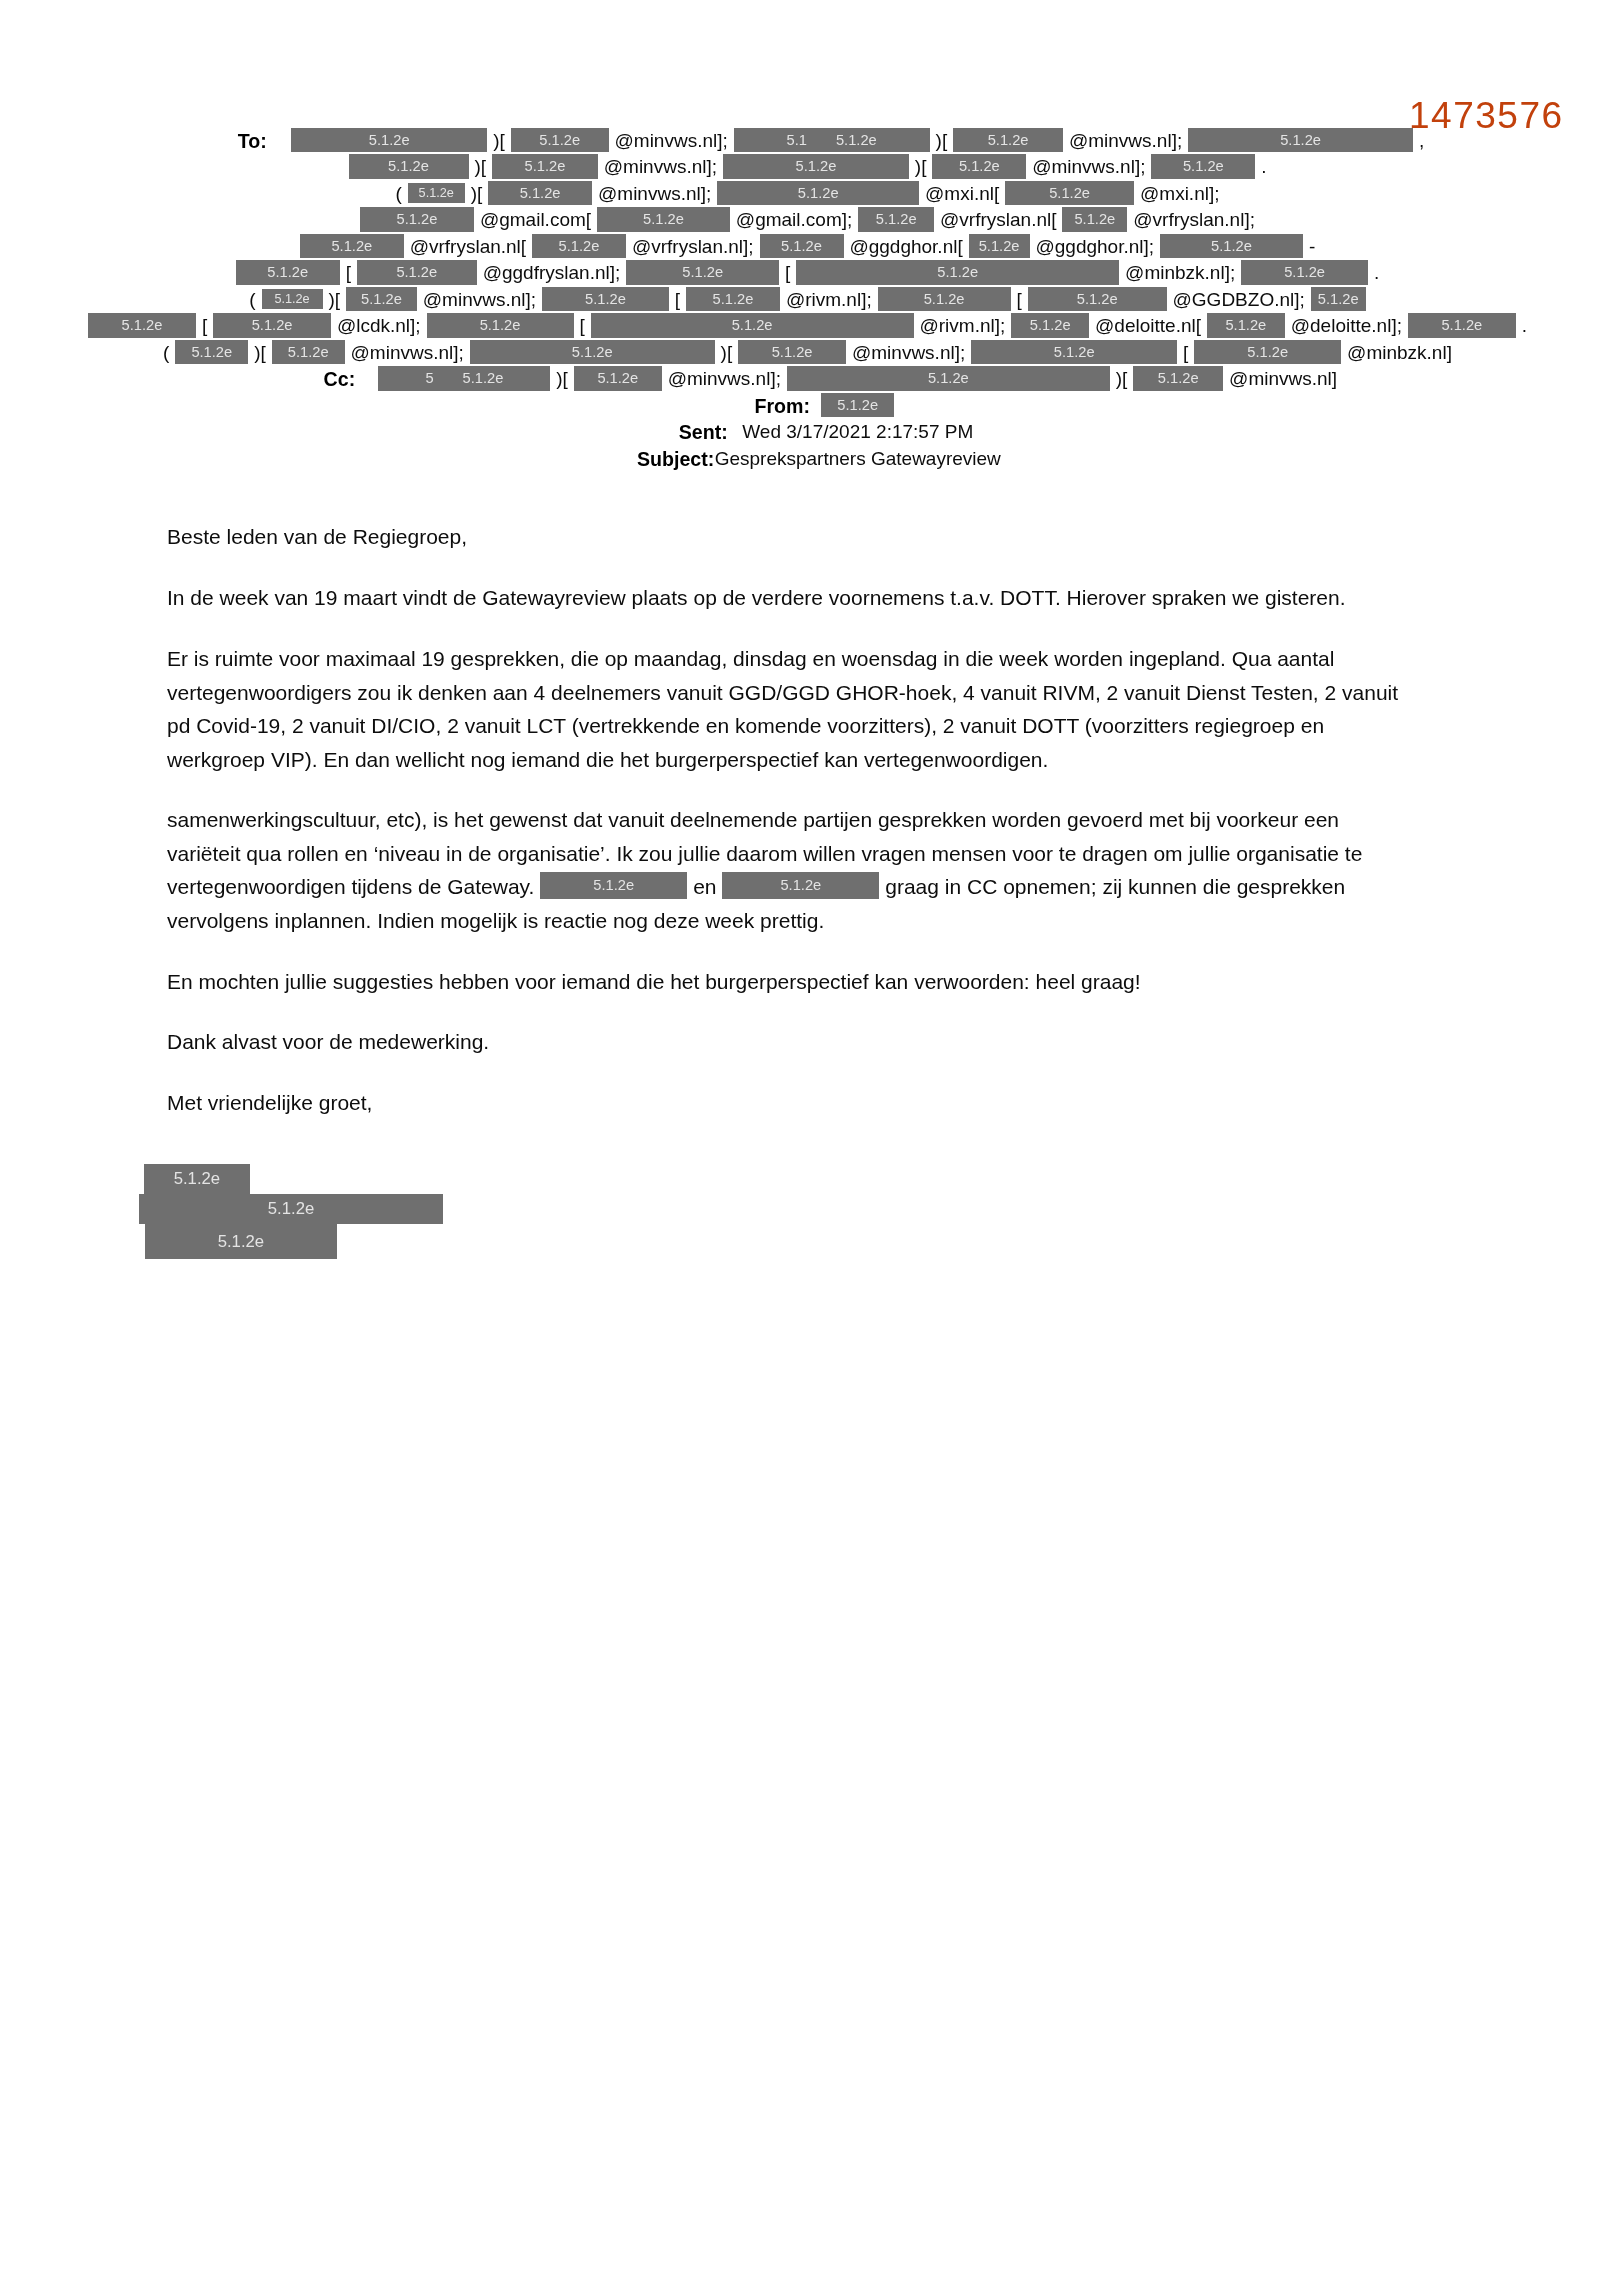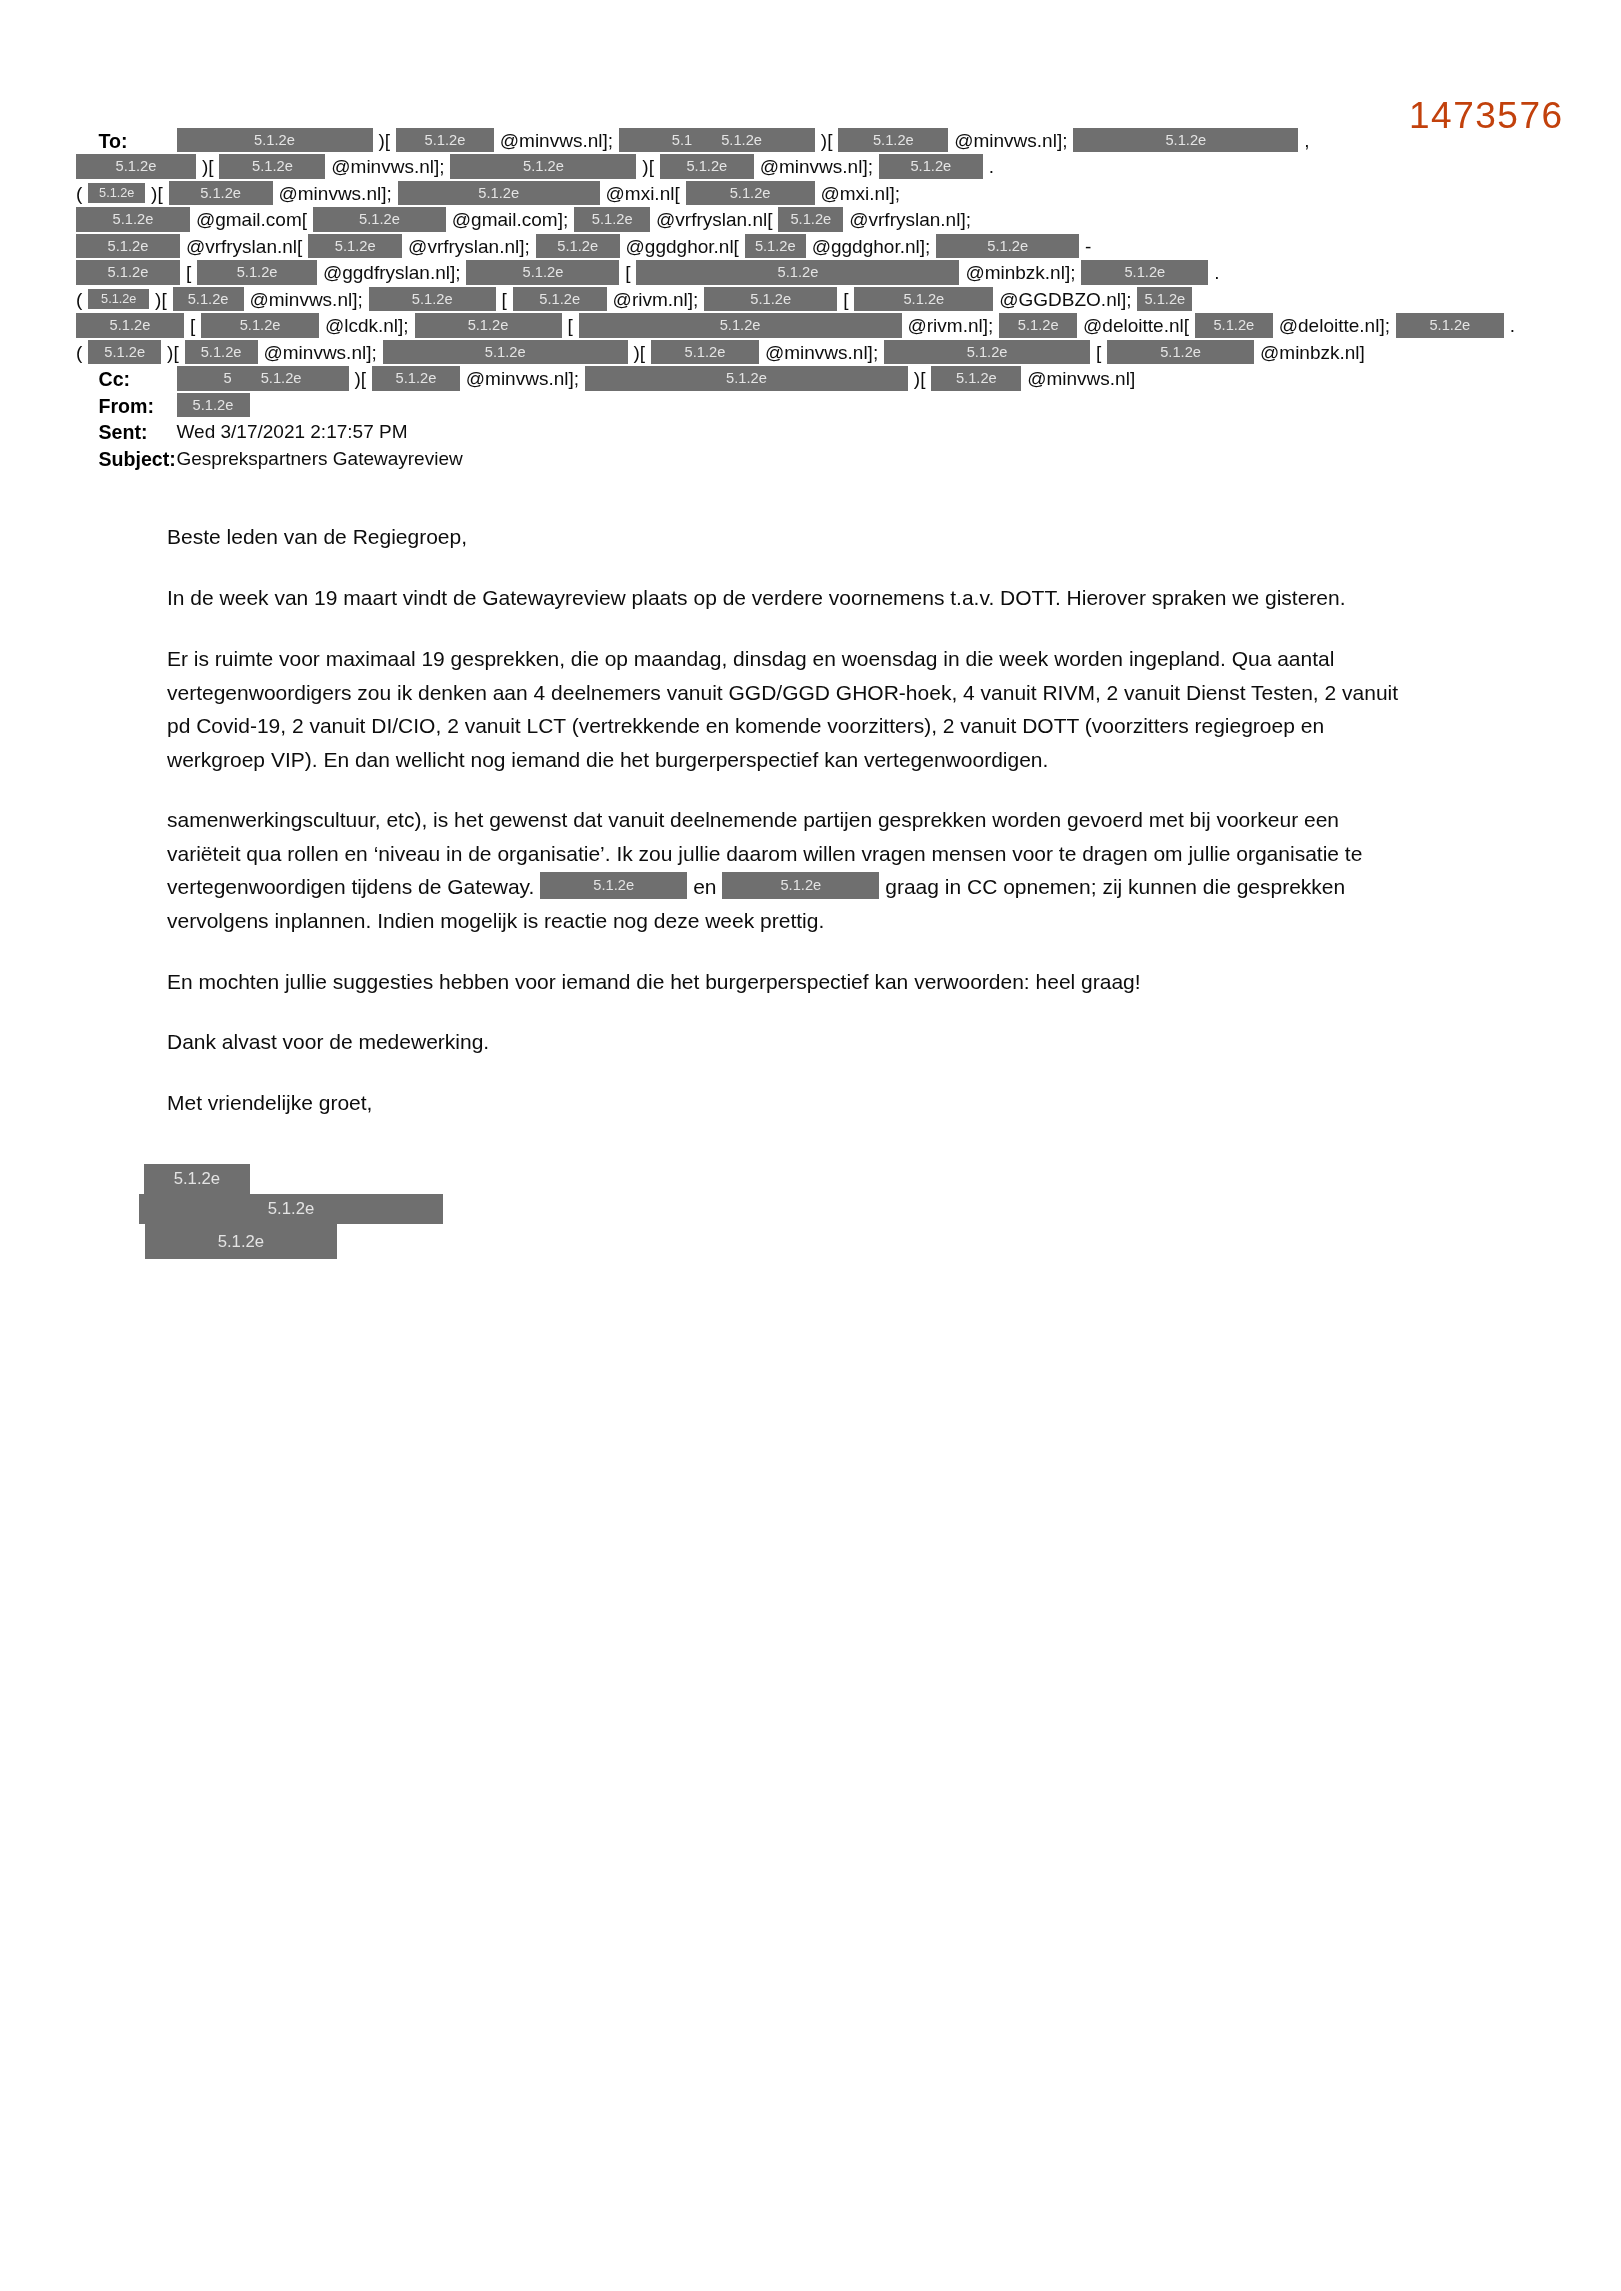--- a/index.html
+++ b/index.html
@@ -9,21 +9,21 @@
     background:#ffffff;
     font-family:"Liberation Sans","DejaVu Sans",sans-serif;
     color:#161616;
     overflow:hidden;
   }
   .doc-number{
     position:absolute;left:1409px;top:95px;
     font-size:37px;letter-spacing:1.5px;color:#c2410c;
   }
   
-  .hdr{position:absolute;left:76px;top:127px;}
+  .hdr{position:absolute;left:88px;top:127px;text-align:center;}
   .h-line{height:26.5px;line-height:26.5px;white-space:nowrap;font-size:19px;color:#0d0d0d;}
   .h-line.first{padding-left:22.5px;}
   .h-label{display:inline-block;width:78px;font-weight:bold;font-size:19.6px;color:#000;vertical-align:middle;}
   .h-indent{display:inline-block;height:1px;}
   .tok{margin-right:5.9px;vertical-align:middle;display:inline-block;}
   .tok:last-child{margin-right:0;}
   .txt{color:#0d0d0d;}
   .redact{
     background:#6f6f6f;color:#e4e4e4;
     height:24.5px;

